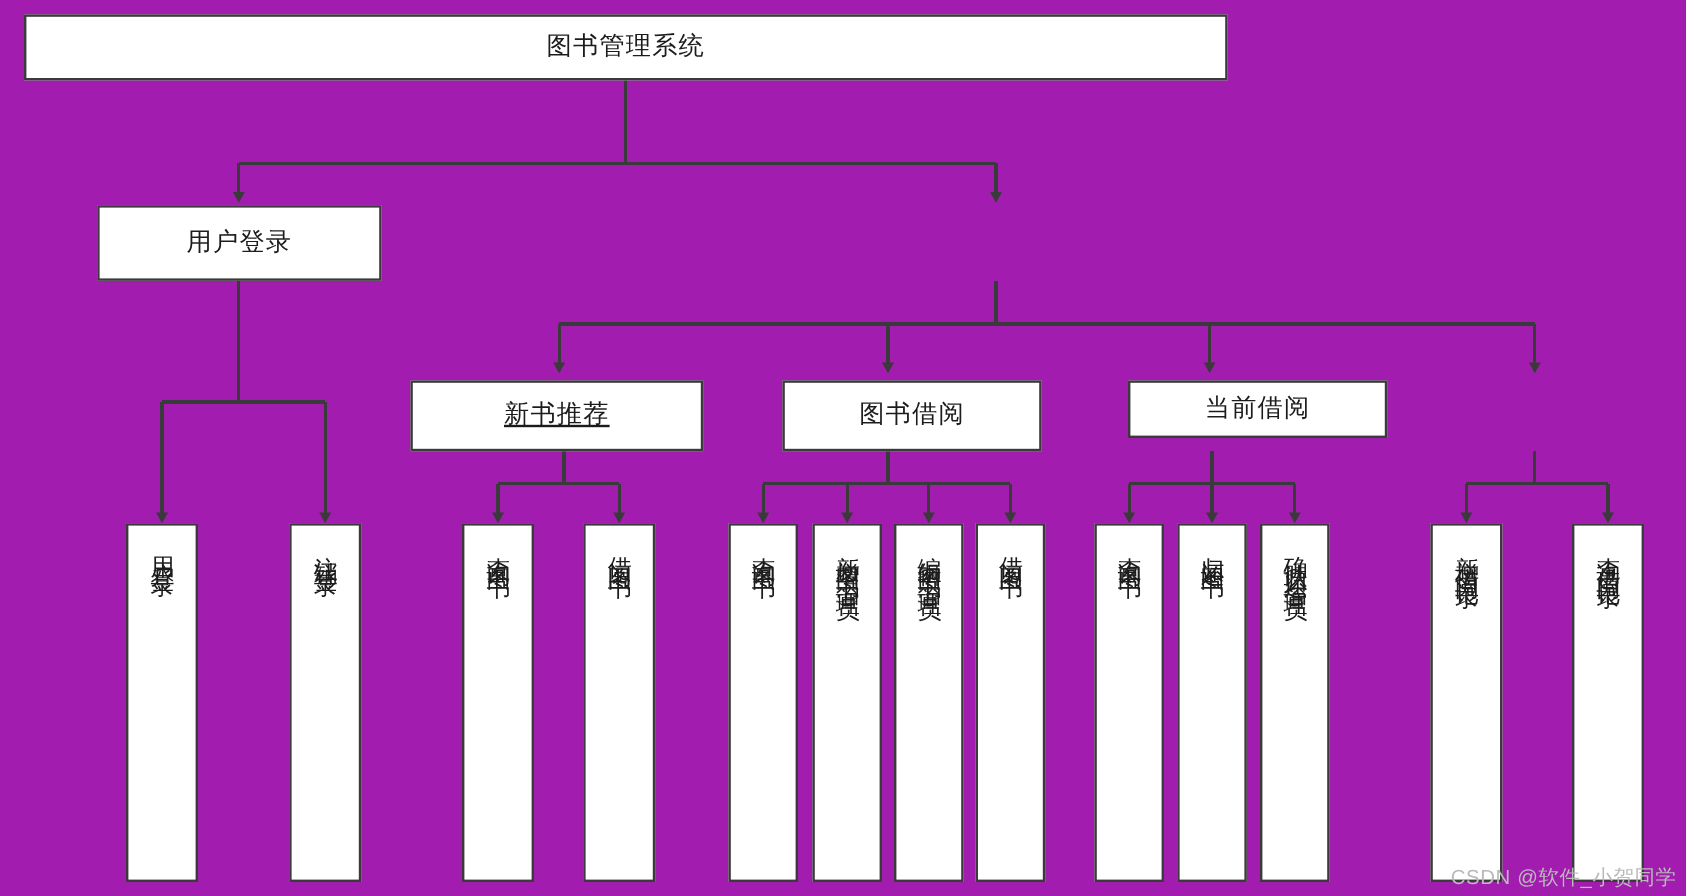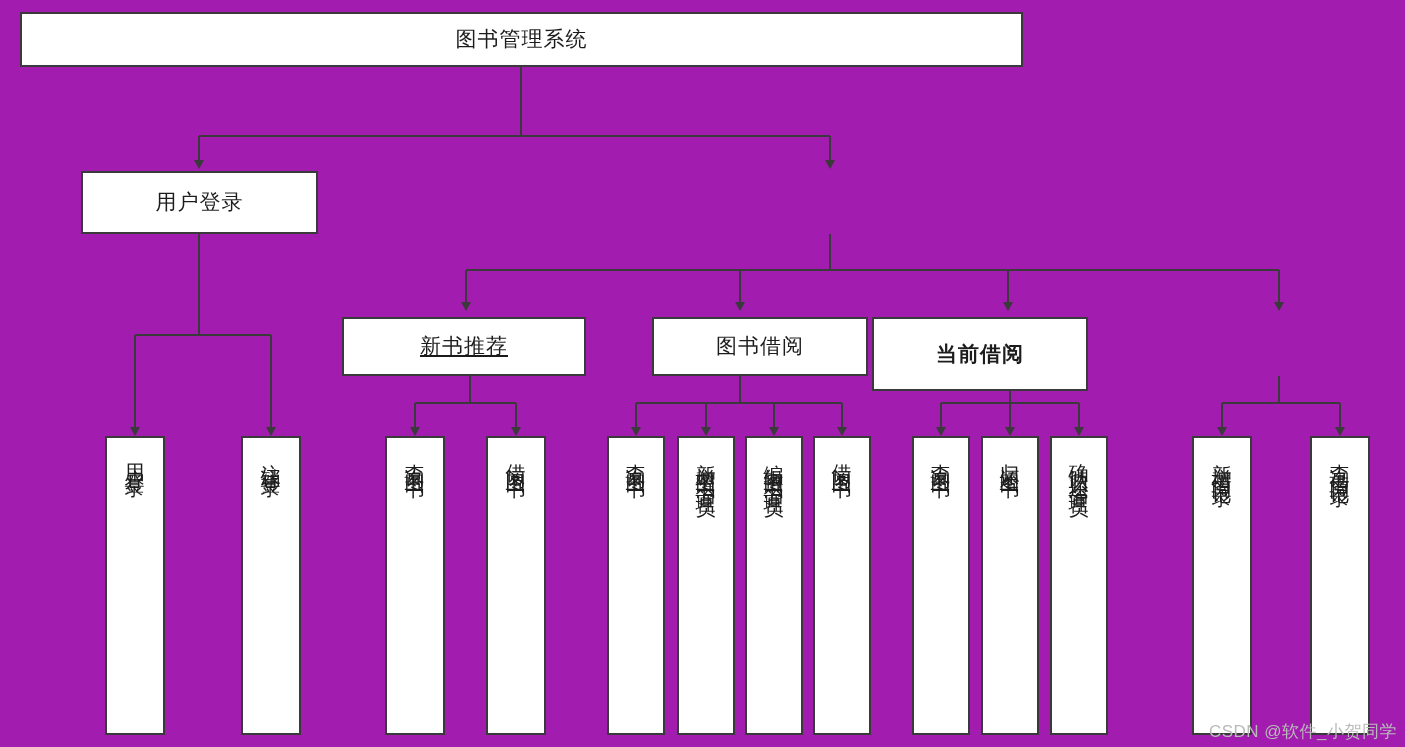--- a/index.html
+++ b/index.html
@@ -132,21 +132,21 @@
   <div class="node" style="left:81px; top:171px; width:237px; height:63px;">
     <span class="label">用户登录</span>
   </div>
 
   <div class="node" style="left:342px; top:317px; width:244px; height:59px;text-decoration:underline;">
     <span class="label">新书推荐</span>
   </div>
   <div class="node" style="left:632px; top:317px; width:216px; height:59px;margin-left:20px;">
     <span class="label">图书借阅</span>
   </div>
-  <div class="node" style="left:872px; top:317px; width:216px; height:74px;font-weight:bold;">
+  <div class="node" style="left:940px; top:317px; width:216px; height:48px;">
     <span class="label">当前借阅</span>
   </div>
 
   <div class="node leaf" style="left:105px; top:436px; width:60px; height:299px;">
     <span class="label">用户登录</span>
   </div>
   <div class="node leaf" style="left:241px; top:436px; width:60px; height:299px;">
     <span class="label">注销登录</span>
   </div>
 

